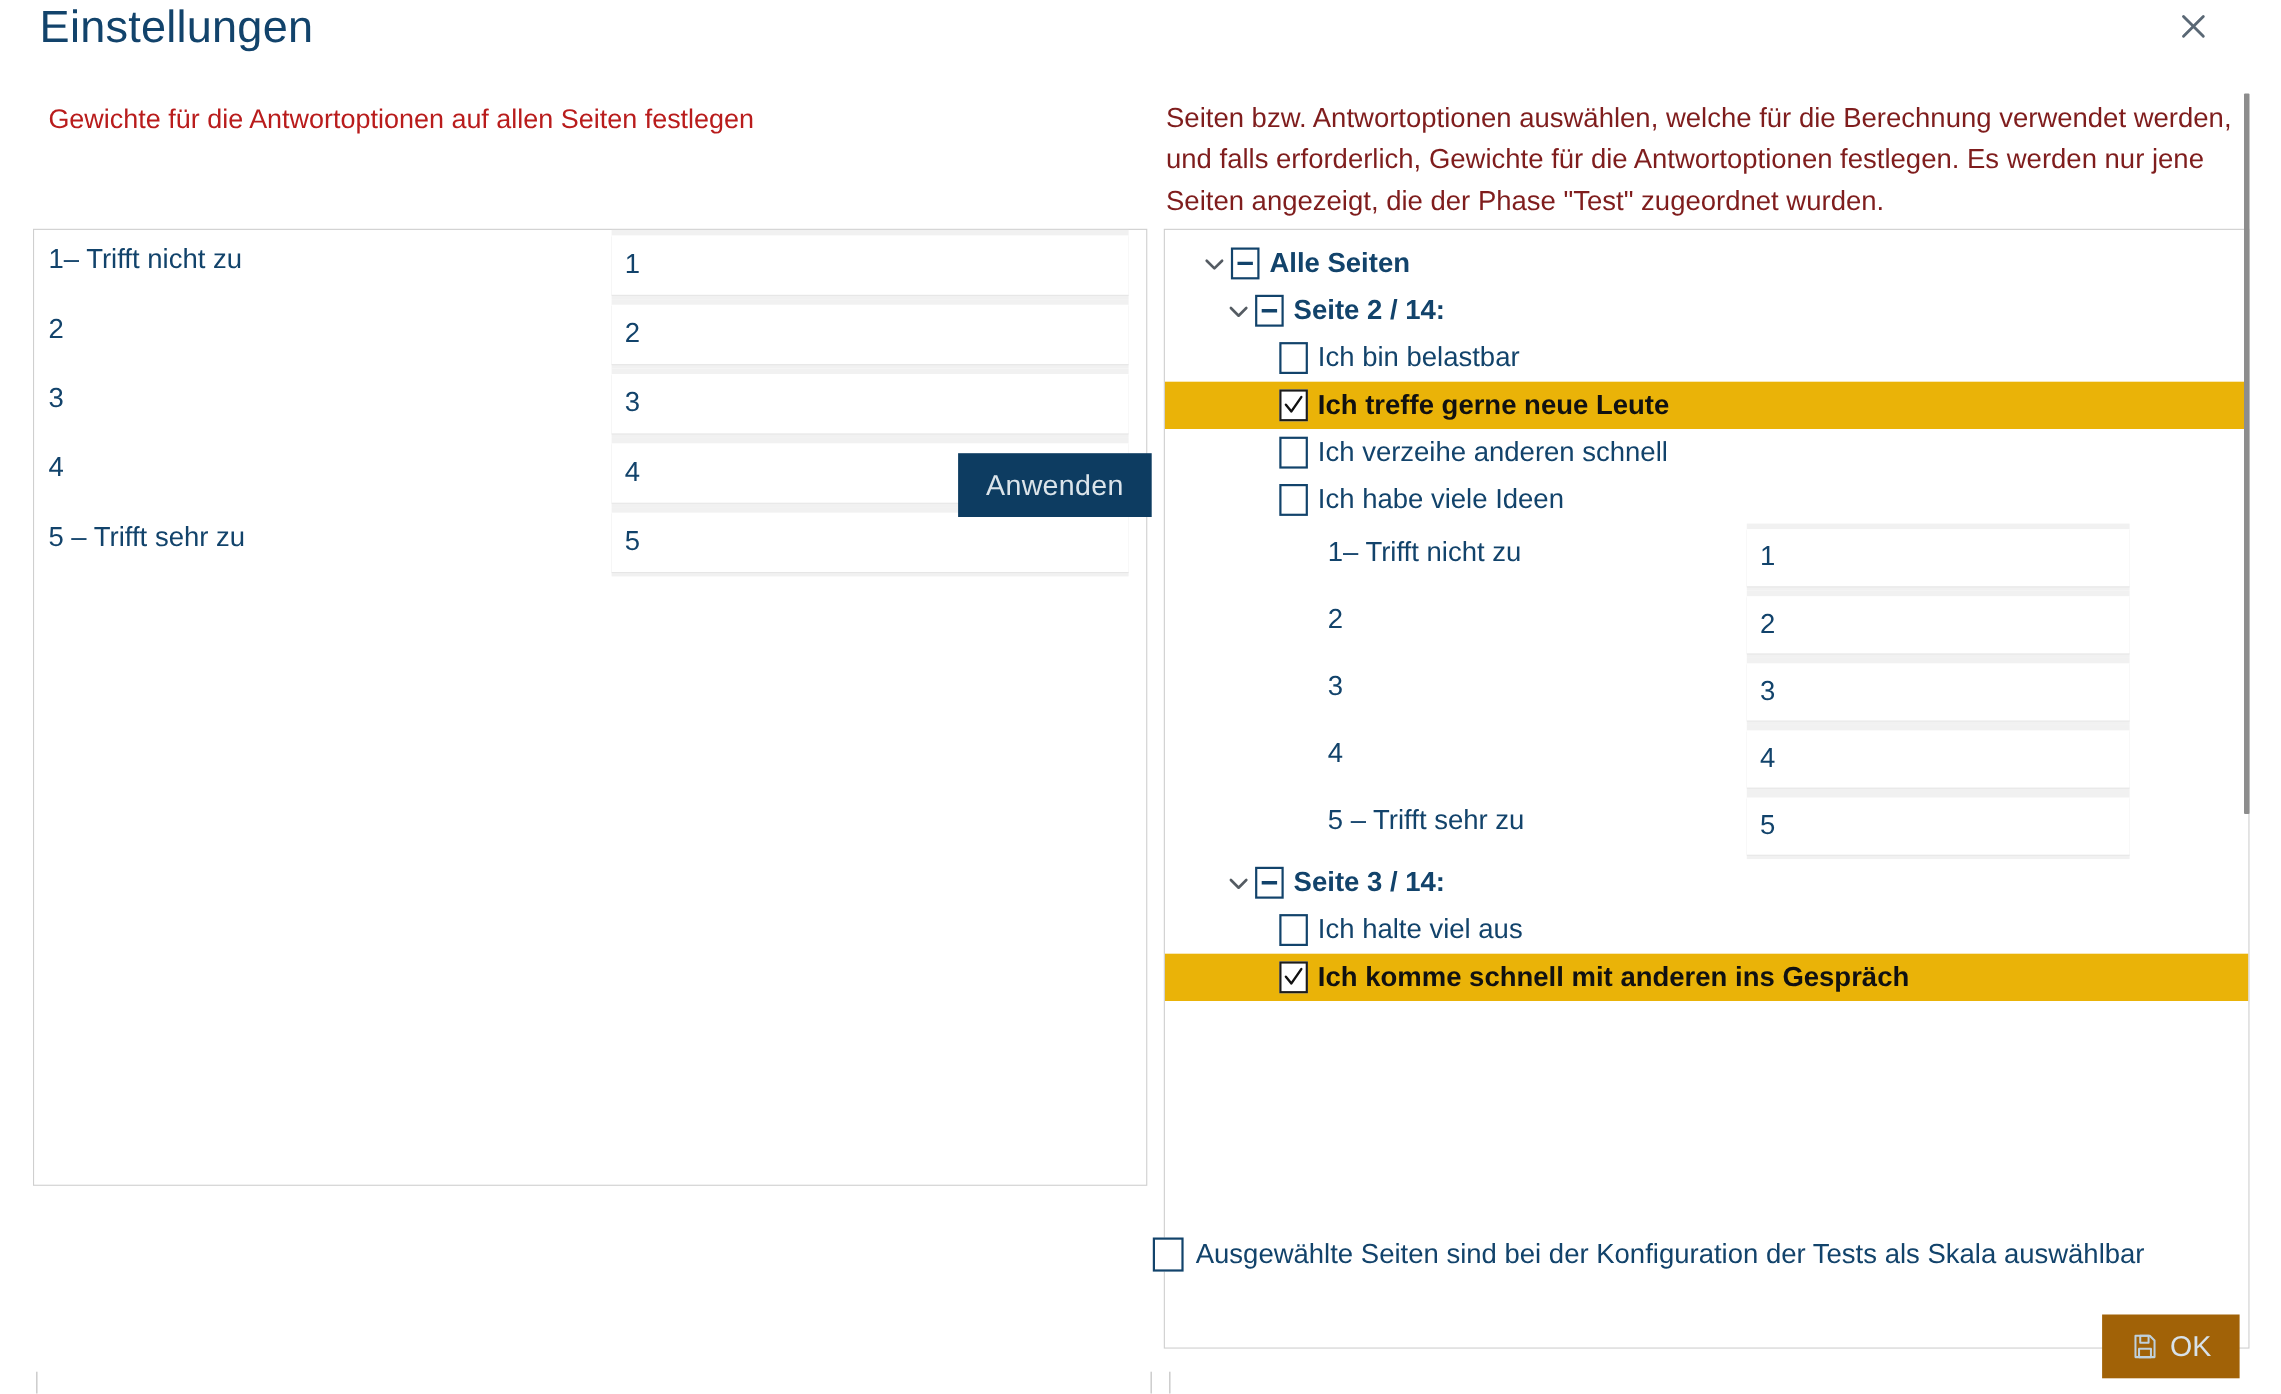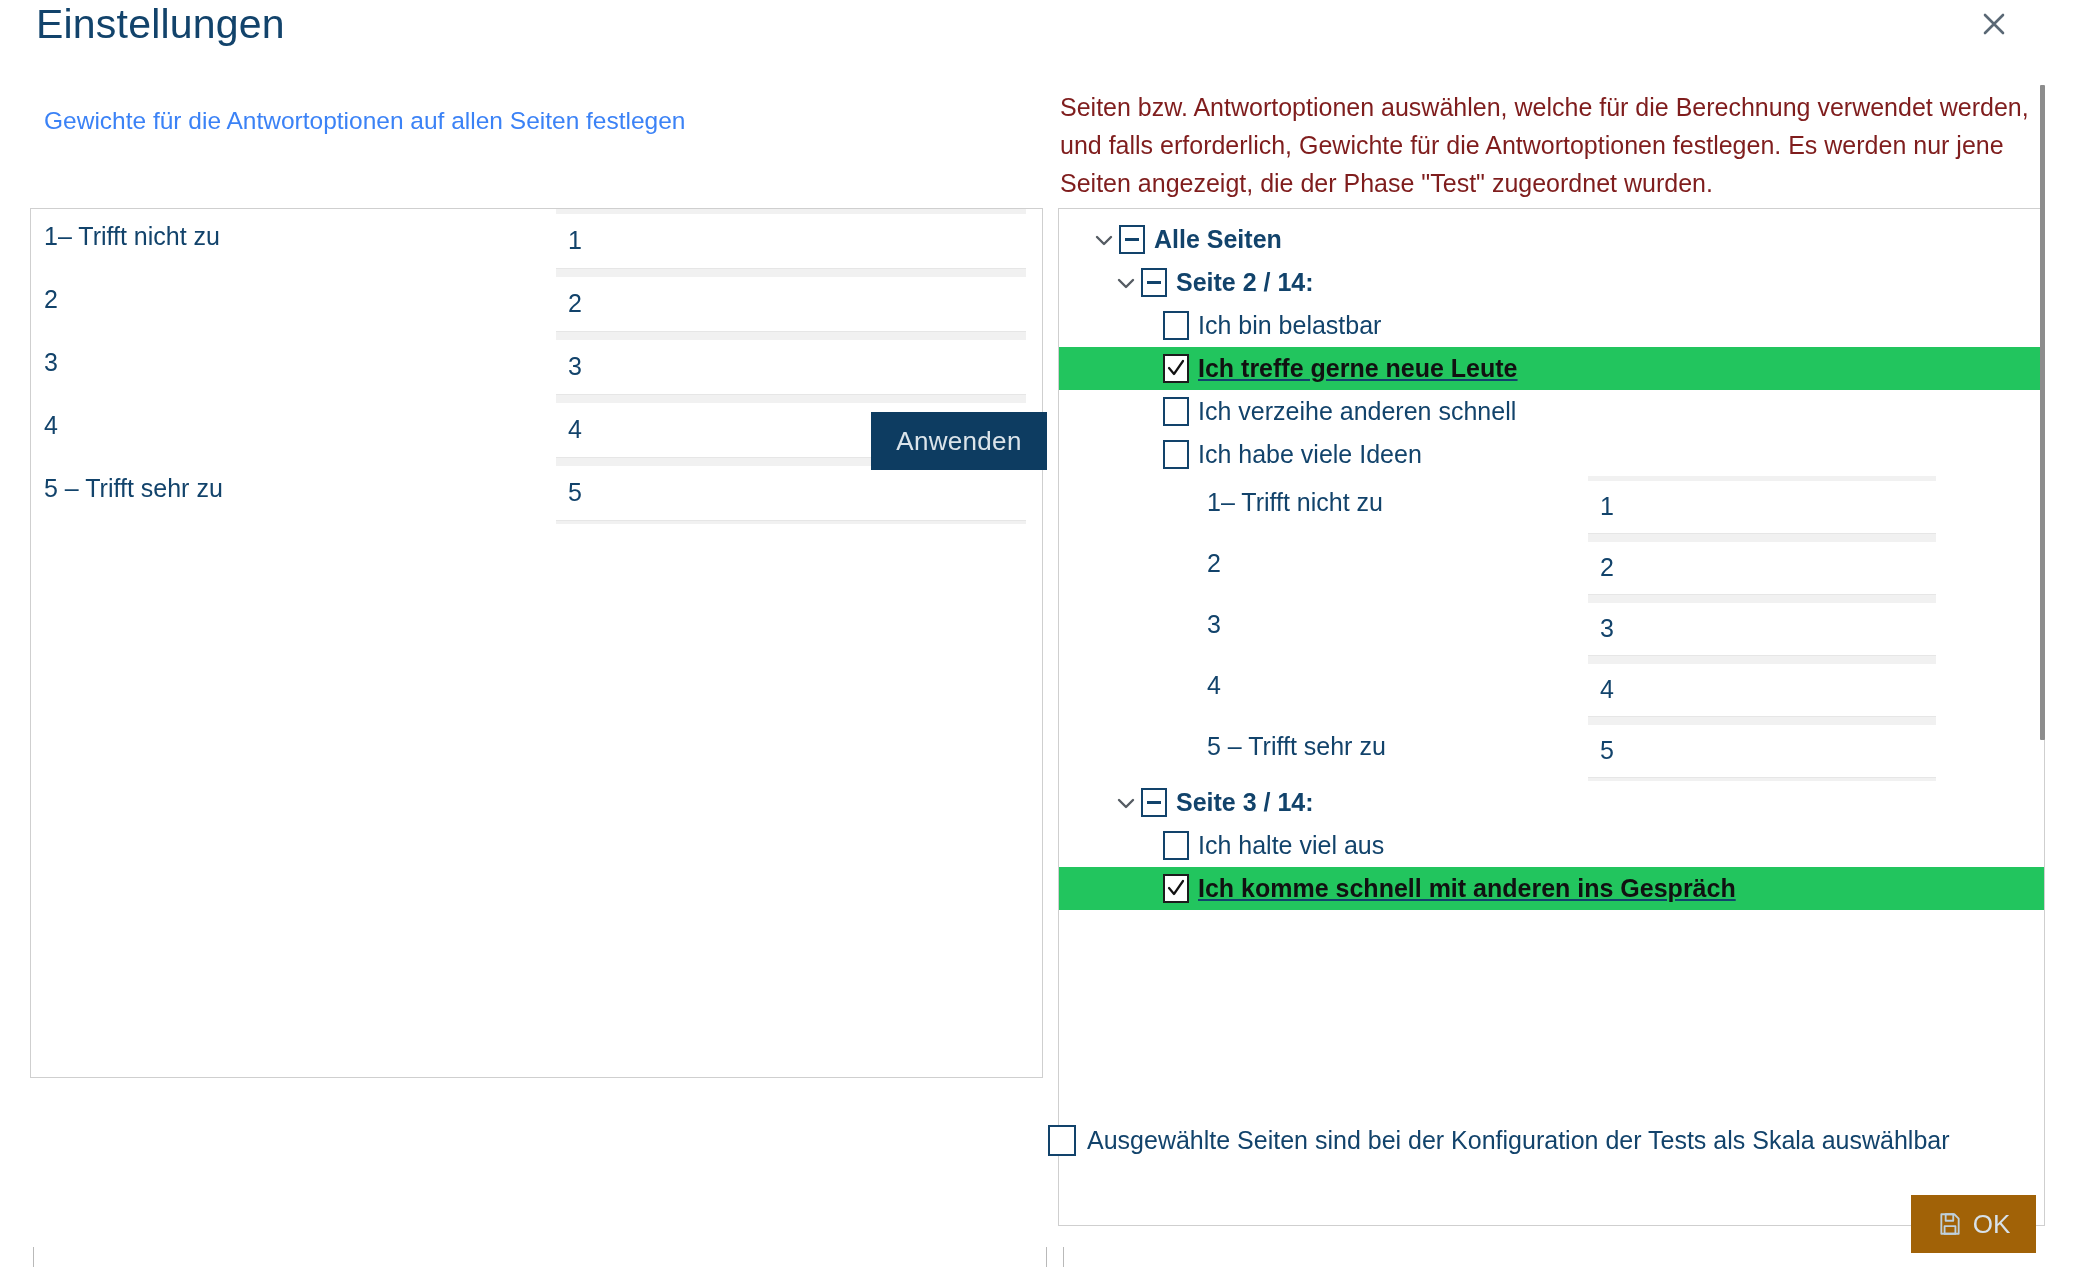--- a/index.html
+++ b/index.html
@@ -34,25 +34,25 @@
     width: 36px;
     height: 36px;
     cursor: pointer;
   }
   .close-btn svg { display: block; }
 
   
   .col-left-header {
     position: absolute;
     left: 44px;
-    top: 104px;
+    top: 92px;
     width: 900px;
     font-size: 24.5px;
     line-height: 34px;
-    color: #3b82f6;
+    color: #b91c1c;
   }
   .col-right-header {
     position: absolute;
     left: 1060px;
     top: 88px;
     width: 985px;
     font-size: 25px;
     line-height: 38px;
     color: #7f1d1d;
   }
@@ -145,22 +145,21 @@
     width: 100%;
   }
   .tnode {
     position: relative;
     display: flex;
     align-items: center;
     height: 43px;
     box-sizing: border-box;
   }
   .tnode.highlight {
-    background: #22c55e;
-    text-decoration: underline;
+    background: #eab308;
   }
   .chev {
     width: 30px;
     height: 30px;
     flex: 0 0 30px;
     display: flex;
     align-items: center;
     justify-content: center;
     cursor: pointer;
   }

